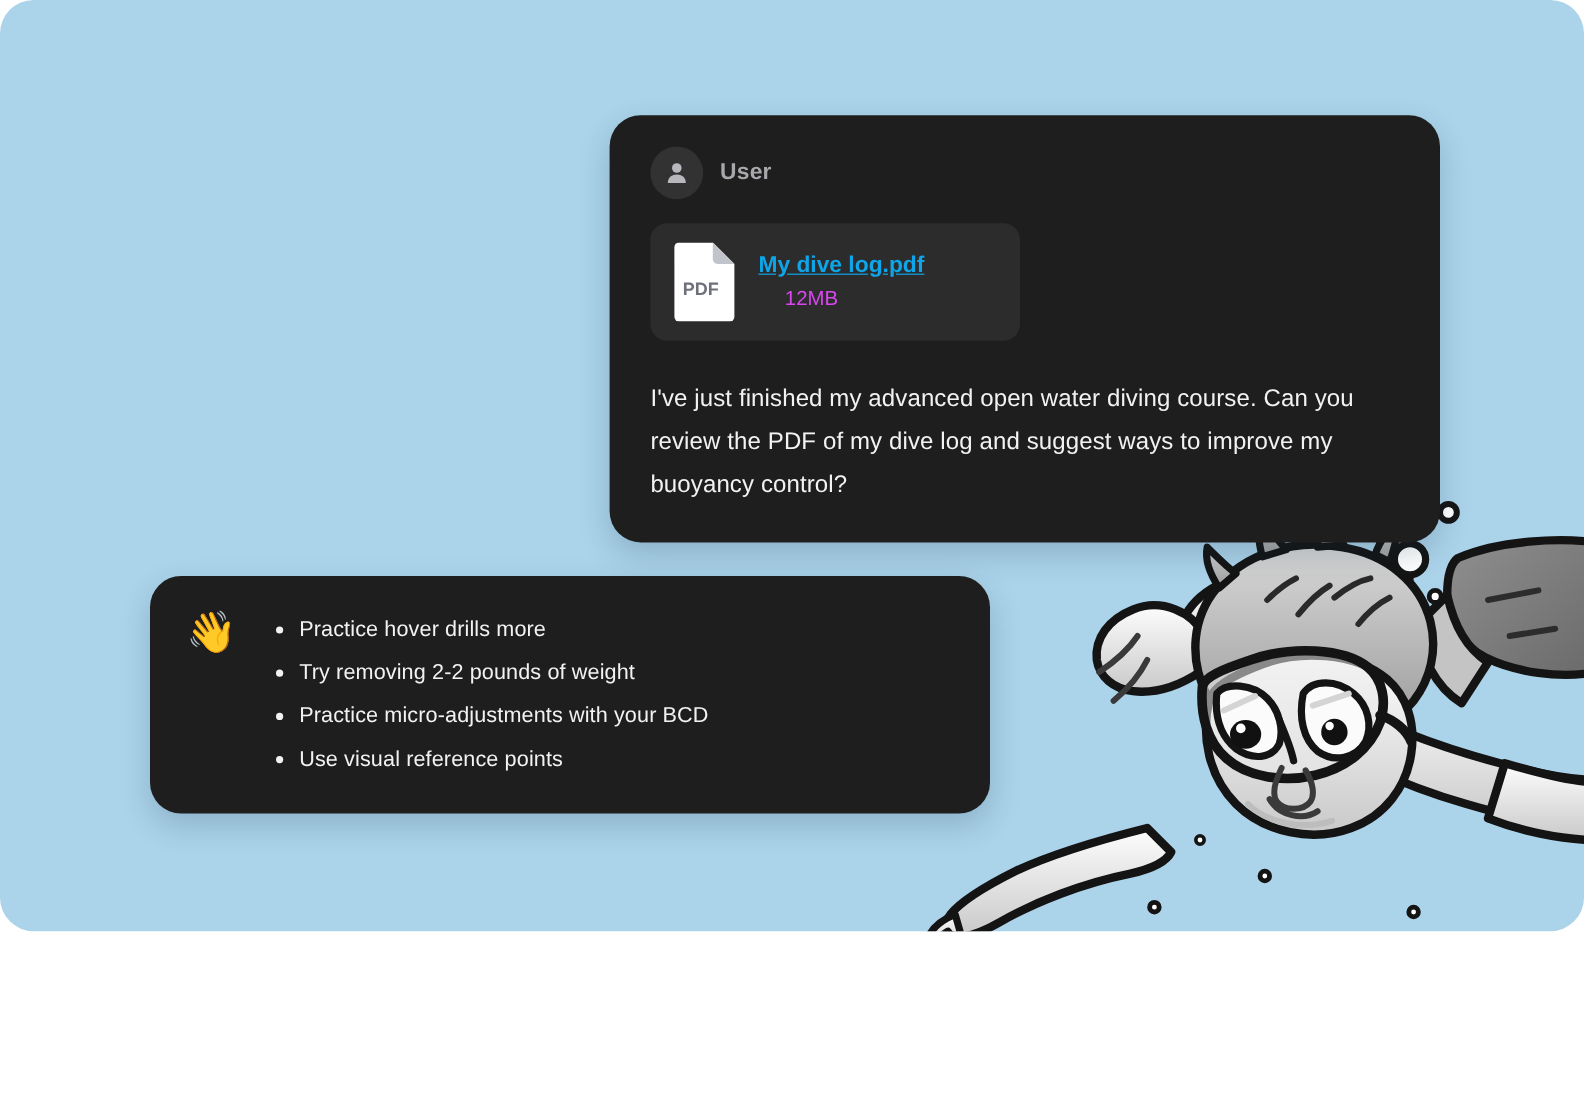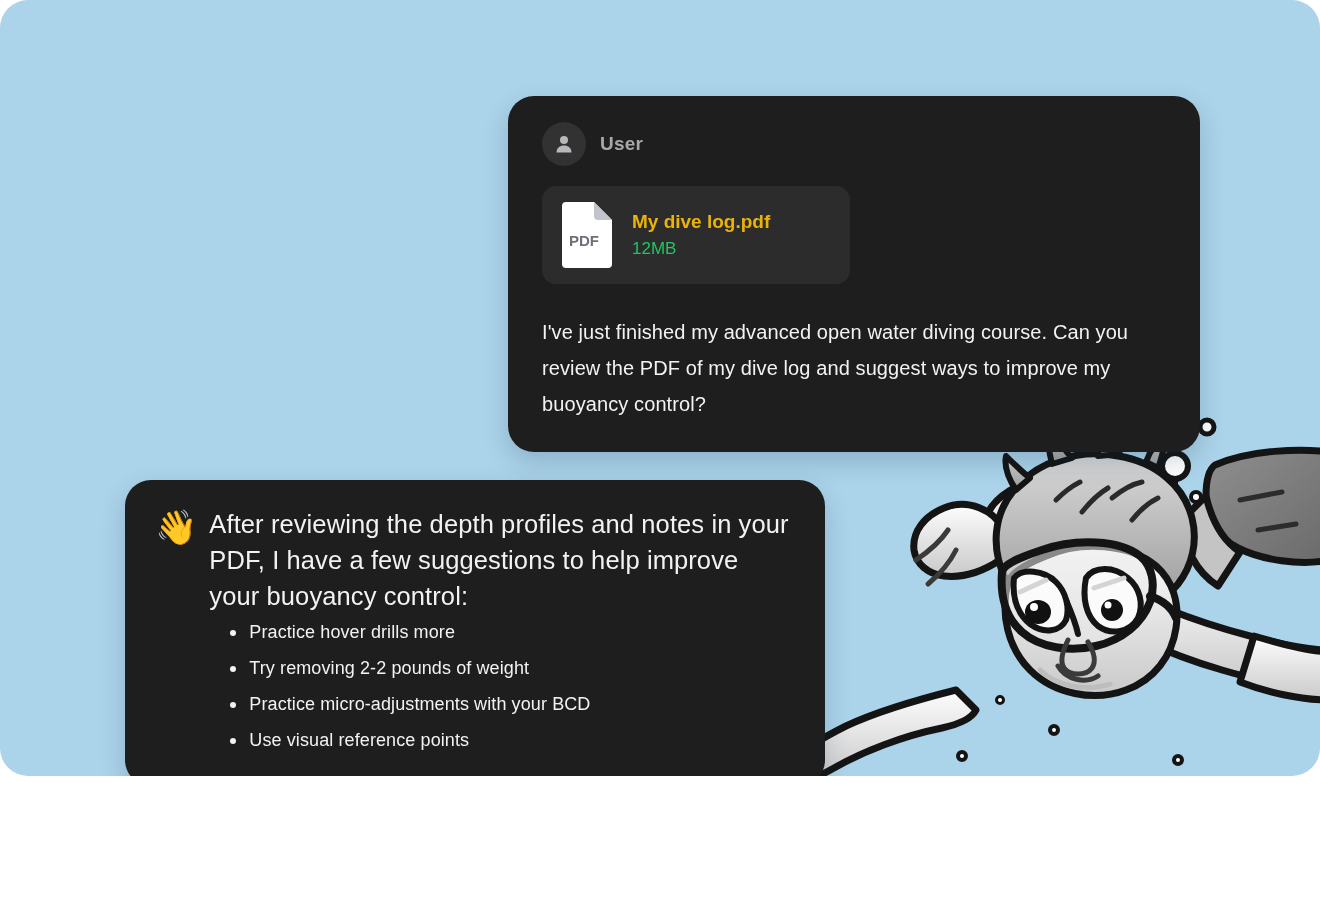--- a/index.html
+++ b/index.html
@@ -86,26 +86,28 @@
     padding: 16px 22px 16px 18px;
     width: 268px;
     box-sizing: content-box;
     margin-bottom: 30px;
   }
   .pdf-icon { width: 54px; height: 66px; flex: none; display: block; }
   .att-text { display: flex; flex-direction: column; gap: 6px; min-width: 0; }
   .att-name {
     font-size: 19px;
     font-weight: bold;
-    color: #eab308;
+    color: #0ea5e9;
     white-space: nowrap;
+    text-decoration: underline;
   }
   .att-size {
     font-size: 17px;
-    color: #22c55e;
+    color: #d946ef;
+    margin-left: 22px;
   }
 
   .user-text {
     font-size: 20px;
     line-height: 36px;
     color: #F2F2F2;
     letter-spacing: .1px;
   }
 
   
@@ -339,21 +341,20 @@
         </div>
       </div>
 
       <div class="user-text">I've just finished my advanced open water diving course. Can you review the PDF of my dive log and suggest ways to improve my buoyancy control?</div>
     </div>
 
     <div class="bubble" id="assistant-bubble">
       <div class="assistant-body">
         <div class="wave-emoji">👋</div>
         <div class="assistant-content">
-          <div class="assistant-text">After reviewing the depth profiles and notes in your PDF, I have a few suggestions to help improve your buoyancy control:</div>
           <ul class="suggestions">
             <li>Practice hover drills more</li>
             <li>Try removing 2-2 pounds of weight</li>
             <li>Practice micro-adjustments with your BCD</li>
             <li>Use visual reference points</li>
           </ul>
         </div>
       </div>
     </div>
 

